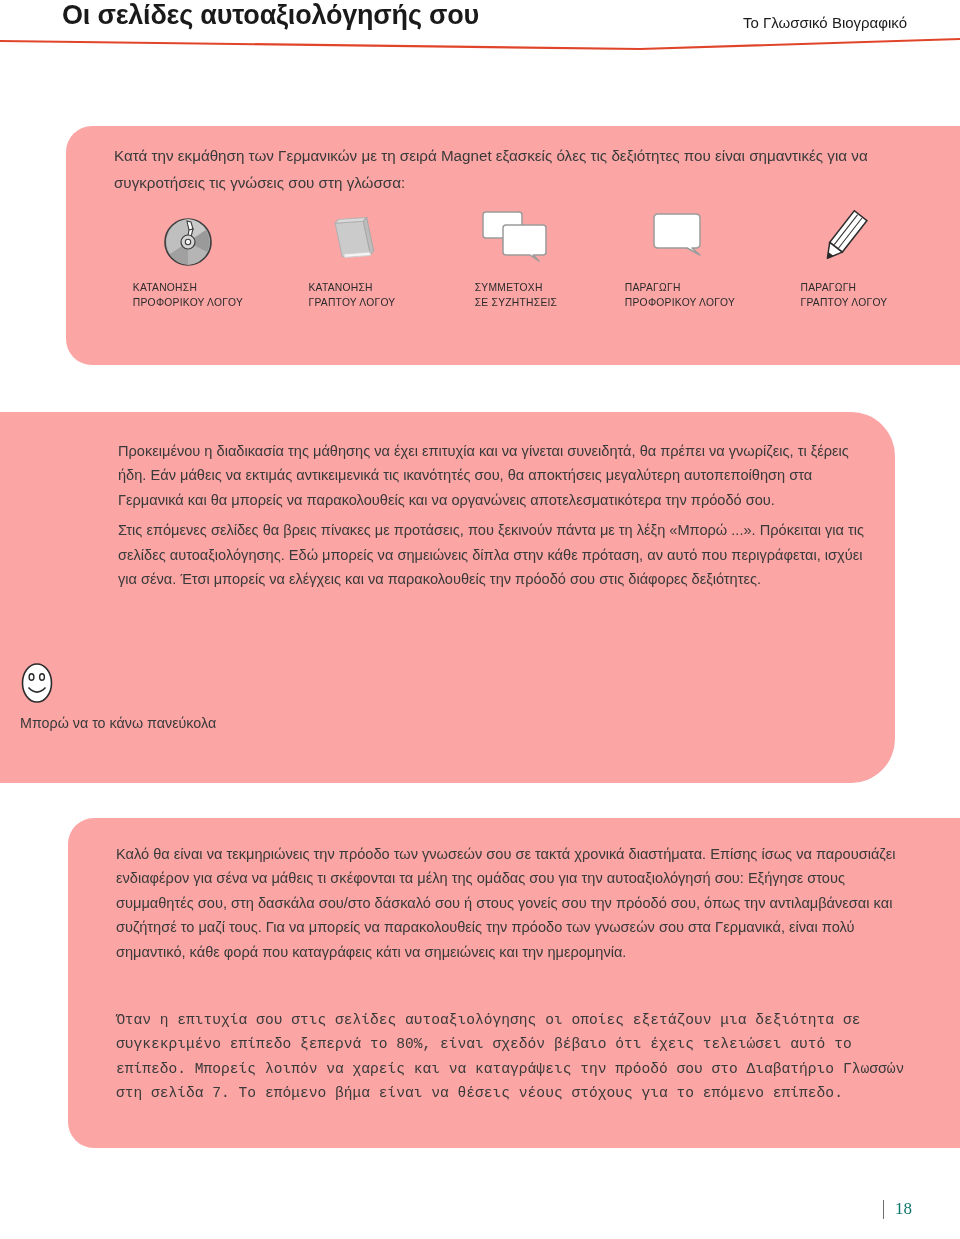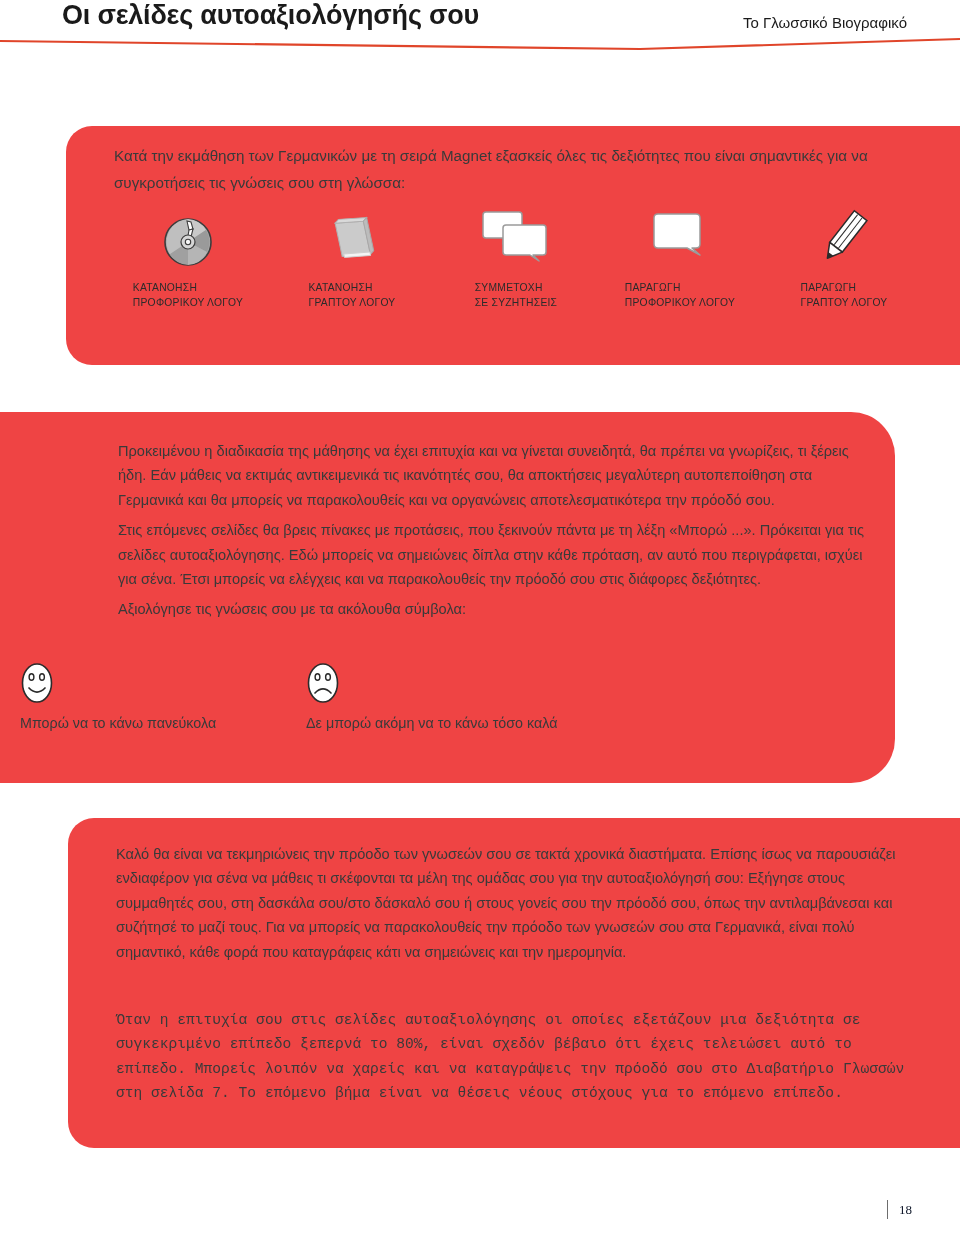--- a/index.html
+++ b/index.html
@@ -46,21 +46,21 @@
     position: absolute;
     left: 0;
     top: 30px;
     width: 960px;
     height: 24px;
   }
 
   
   .panel {
     position: absolute;
-    background: #ef4444;
+    background: #fca5a5;
   }
   #panel-one {
     left: 66px;
     top: 126px;
     width: 894px;
     height: 239px;
     border-radius: 26px 0 0 26px;
   }
   #panel-two {
     left: 0px;
@@ -179,22 +179,22 @@
     align-items: center;
     gap: 11px;
     font-family: "Liberation Serif", serif;
   }
   .footer-bar {
     width: 1px;
     height: 19px;
     background: #6d6d6d;
   }
   .footer-page {
-    font-size: 13px;
-    color: #0f172a;
+    font-size: 17px;
+    color: #0f766e;
   }
 </style>
 </head>
 <body>
 
 <div class="page-header">
   <div class="header-title">Οι σελίδες αυτοαξιολόγησής σου</div>
   <div class="header-subtitle">Το Γλωσσικό Βιογραφικό</div>
   <svg class="header-rule" viewBox="0 0 960 24" preserveAspectRatio="none">
     <polyline points="0,11 640,19 960,9" fill="none" stroke="#e0452a" stroke-width="2.1"></polyline>
@@ -279,49 +279,37 @@
     </div>
 
   </div>
 </div>
 
 <div class="panel" id="panel-two">
 
   <div class="body-copy" id="panel-two-copy">
     <p class="copy-para">Προκειμένου η διαδικασία της μάθησης να έχει επιτυχία και να γίνεται συνειδητά, θα πρέπει να γνωρίζεις, τι ξέρεις ήδη. Εάν μάθεις να εκτιμάς αντικειμενικά τις ικανότητές σου, θα αποκτήσεις μεγαλύτερη αυτοπεποίθηση στα Γερμανικά και θα μπορείς να παρακολουθείς και να οργανώνεις αποτελεσματικότερα την πρόοδό σου.</p>
     <p class="copy-para">Στις επόμενες σελίδες θα βρεις πίνακες με προτάσεις, που ξεκινούν πάντα με τη λέξη «Μπορώ ...». Πρόκειται για τις σελίδες αυτοαξιολόγησης. Εδώ μπορείς να σημειώνεις δίπλα στην κάθε πρόταση, αν αυτό που περιγράφεται, ισχύει για σένα. Έτσι μπορείς να ελέγχεις και να παρακολουθείς την πρόοδό σου στις διάφορες δεξιότητες.</p>
-    <p class="copy-para">Αξιολόγησε τις γνώσεις σου με τα ακόλουθα σύμβολα:</p>
   </div>
 
   <div class="faces-row">
 
     <div class="face-item f1">
       <div>
         <svg width="34" height="42" viewBox="0 0 34 42">
           <ellipse cx="17" cy="21" rx="14.5" ry="19" fill="#ffffff" stroke="#2b2b2b" stroke-width="1.6"></ellipse>
           <ellipse cx="11.5" cy="15" rx="2.4" ry="3.2" fill="#ffffff" stroke="#2b2b2b" stroke-width="1.4"></ellipse>
           <ellipse cx="22" cy="15" rx="2.4" ry="3.2" fill="#ffffff" stroke="#2b2b2b" stroke-width="1.4"></ellipse>
           <path d="M9 26 Q17 34 25 26" fill="none" stroke="#2b2b2b" stroke-width="1.7" stroke-linecap="round"></path>
         </svg>
       </div>
       <div class="face-caption">Μπορώ να το κάνω πανεύκολα</div>
     </div>
 
 
-    <div class="face-item f3">
-      <div>
-        <svg width="34" height="42" viewBox="0 0 34 42">
-          <ellipse cx="17" cy="21" rx="14.5" ry="19" fill="#ffffff" stroke="#2b2b2b" stroke-width="1.6"></ellipse>
-          <ellipse cx="11.5" cy="15" rx="2.4" ry="3.2" fill="#ffffff" stroke="#2b2b2b" stroke-width="1.4"></ellipse>
-          <ellipse cx="22" cy="15" rx="2.4" ry="3.2" fill="#ffffff" stroke="#2b2b2b" stroke-width="1.4"></ellipse>
-          <path d="M9 31 Q17 23 25 31" fill="none" stroke="#2b2b2b" stroke-width="1.7" stroke-linecap="round"></path>
-        </svg>
-      </div>
-      <div class="face-caption">Δε μπορώ ακόμη να το κάνω τόσο καλά</div>
-    </div>
 
   </div>
 </div>
 
 <div class="panel" id="panel-three">
   <div class="body-copy" id="panel-three-copy">
     <p class="copy-para">Καλό θα είναι να τεκμηριώνεις την πρόοδο των γνωσεών σου σε τακτά χρονικά διαστήματα. Επίσης ίσως να παρουσιάζει ενδιαφέρον για σένα να μάθεις τι σκέφονται τα μέλη της ομάδας σου για την αυτοαξιολόγησή σου: Εξήγησε στους συμμαθητές σου, στη δασκάλα σου/στο δάσκαλό σου ή στους γονείς σου την πρόοδό σου, όπως την αντιλαμβάνεσαι και συζήτησέ το μαζί τους. Για να μπορείς να παρακολουθείς την πρόοδο των γνωσεών σου στα Γερμανικά, είναι πολύ σημαντικό, κάθε φορά που καταγράφεις κάτι να σημειώνεις και την ημερομηνία.</p>
   </div>
   <div class="body-copy" id="panel-three-copy-b">
     <p class="copy-para">Όταν η επιτυχία σου στις σελίδες αυτοαξιολόγησης οι οποίες εξετάζουν μια δεξιότητα σε συγκεκριμένο επίπεδο ξεπερνά το 80%, είναι σχεδόν βέβαιο ότι έχεις τελειώσει αυτό το επίπεδο. Μπορείς λοιπόν να χαρείς και να καταγράψεις την πρόοδό σου στο Διαβατήριο Γλωσσών στη σελίδα 7. Το επόμενο βήμα είναι να θέσεις νέους στόχους για το επόμενο επίπεδο.</p>

